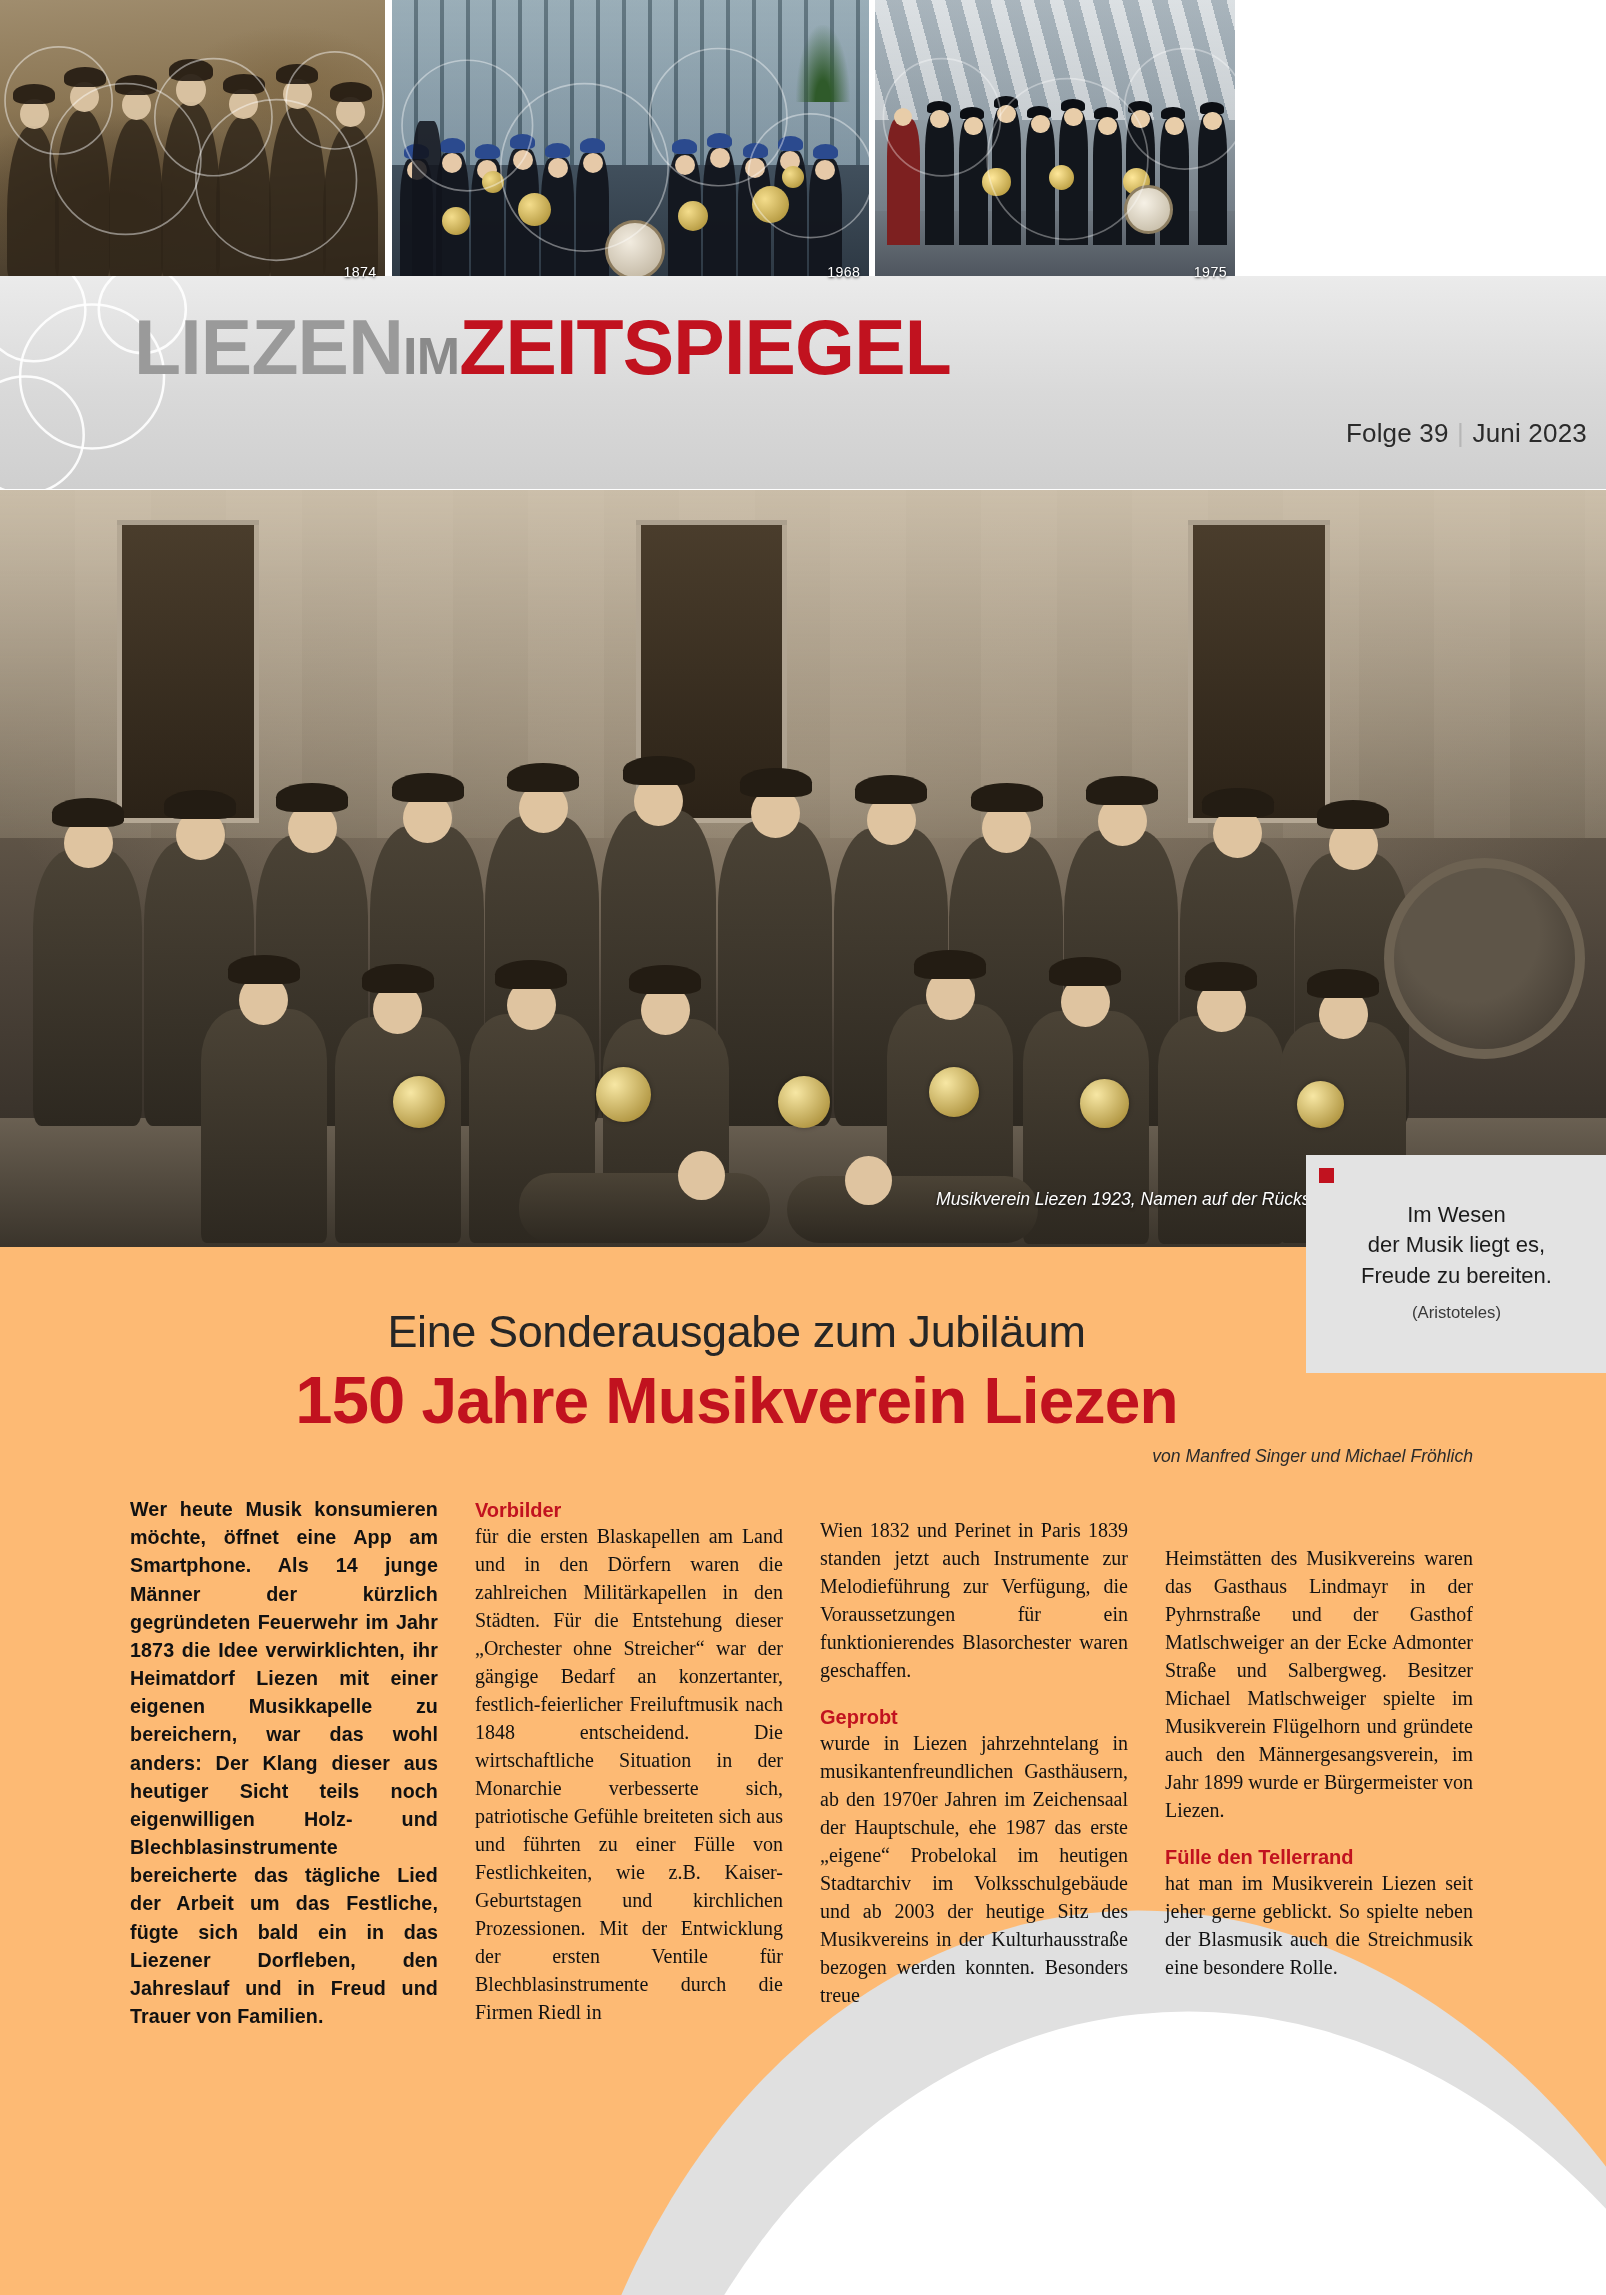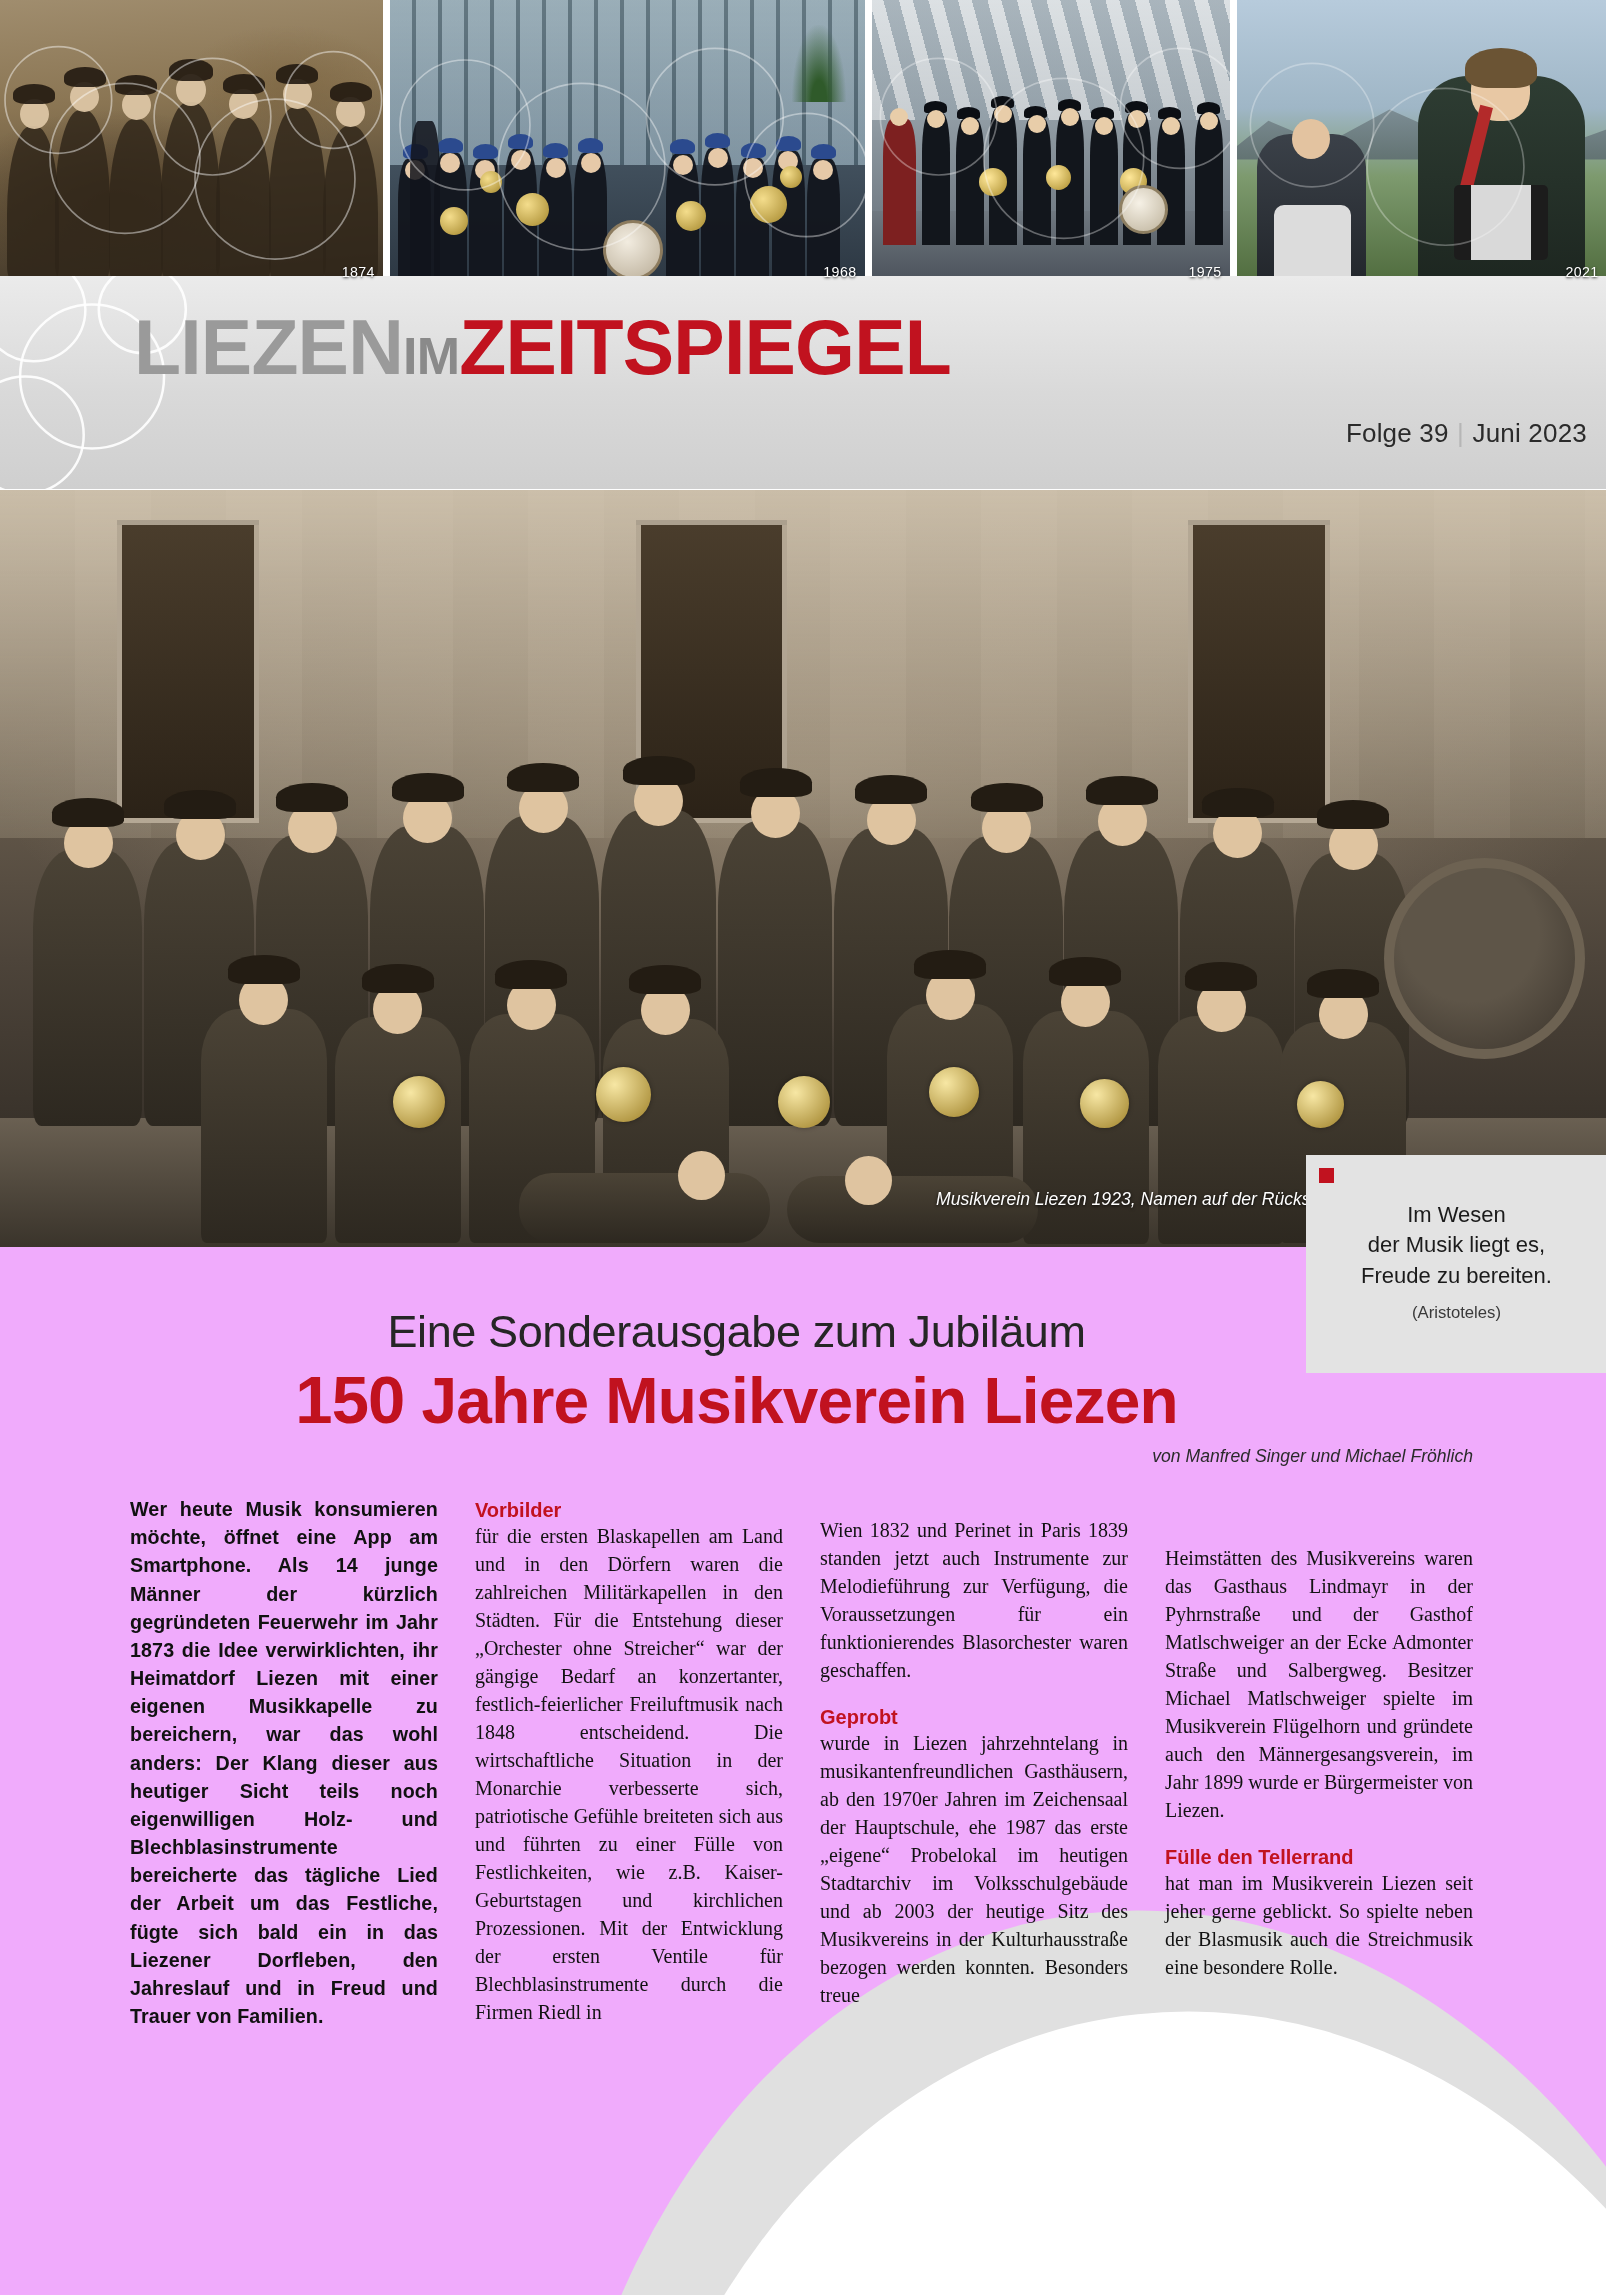--- a/index.html
+++ b/index.html
@@ -265,21 +265,21 @@
   .quote-box .qline {
     font-size: 22px; font-weight: normal; color: #1b1b1b; line-height: 1.38;
   }
   .quote-box .qauthor { margin-top: 11.7px; font-size: 16.7px; color: #3a3a3a; }
 
   
   .page-body {
     position: absolute;
     top: 1247px; left: 0;
     width: 1607px; height: 1049px;
-    background: #f0abfc;
+    background: #fdba74;
     overflow: hidden;
   }
   .swoosh {
     position: absolute;
     right: -151px; bottom: -435px;
     width: 1255px; height: 820px;
     background: #e0e0e0;
     border-radius: 50% 50% 0 0 / 100% 100% 0 0;
     transform: rotate(-6deg);
   }
@@ -480,40 +480,20 @@
         <g fill="none" stroke="#ffffff" stroke-opacity=".35" stroke-width="2">
           <circle cx="80" cy="140" r="70"></circle>
             <circle cx="230" cy="190" r="96"></circle>
             <circle cx="370" cy="130" r="72"></circle>
         </g>
       </svg>
     </div>
     <div class="strip-year">1975</div>
   </div>
 
-  <div class="strip-cell c4">
-    <div class="ph4">
-      <div class="mtn"></div>
-      <div class="man1"></div>
-        <div class="tee"></div>
-        <div class="man1h"></div>
-      <div class="man2"></div>
-        <div class="man2h"></div>
-        <div class="hair"></div>
-      <div class="sash"></div>
-        <div class="acc"></div>
-      <svg class="rings" viewBox="0 0 444 340" preserveAspectRatio="none">
-        <g fill="none" stroke="#ffffff" stroke-opacity=".3" stroke-width="2">
-          <circle cx="90" cy="150" r="74"></circle>
-            <circle cx="250" cy="200" r="94"></circle>
-        </g>
-      </svg>
-    </div>
-    <div class="strip-year">2021</div>
-  </div>
 </div>
 
 <div class="masthead">
   <svg class="decor" viewBox="0 0 1920 255" preserveAspectRatio="none">
     <g fill="none" stroke="#ffffff" stroke-width="3" stroke-opacity=".9">
       <circle cx="40" cy="40" r="62"></circle>
       <circle cx="110" cy="120" r="86"></circle>
       <circle cx="30" cy="190" r="70"></circle>
       <circle cx="170" cy="40" r="52"></circle>
     </g>

